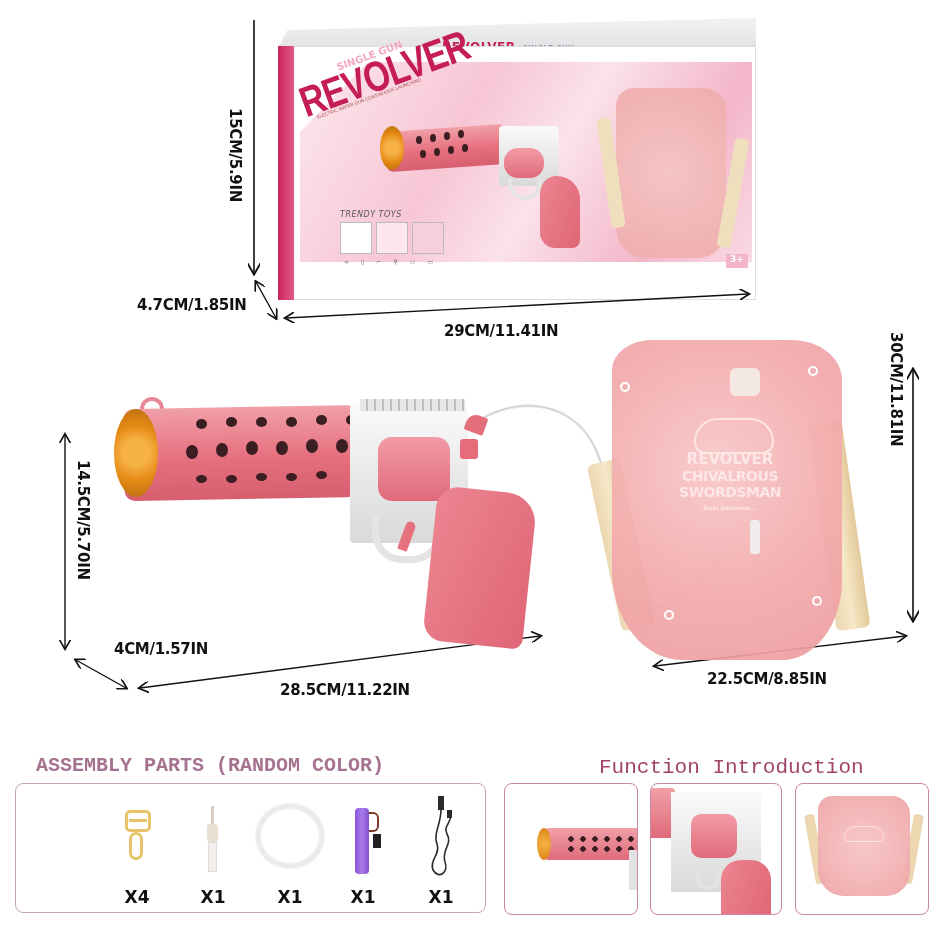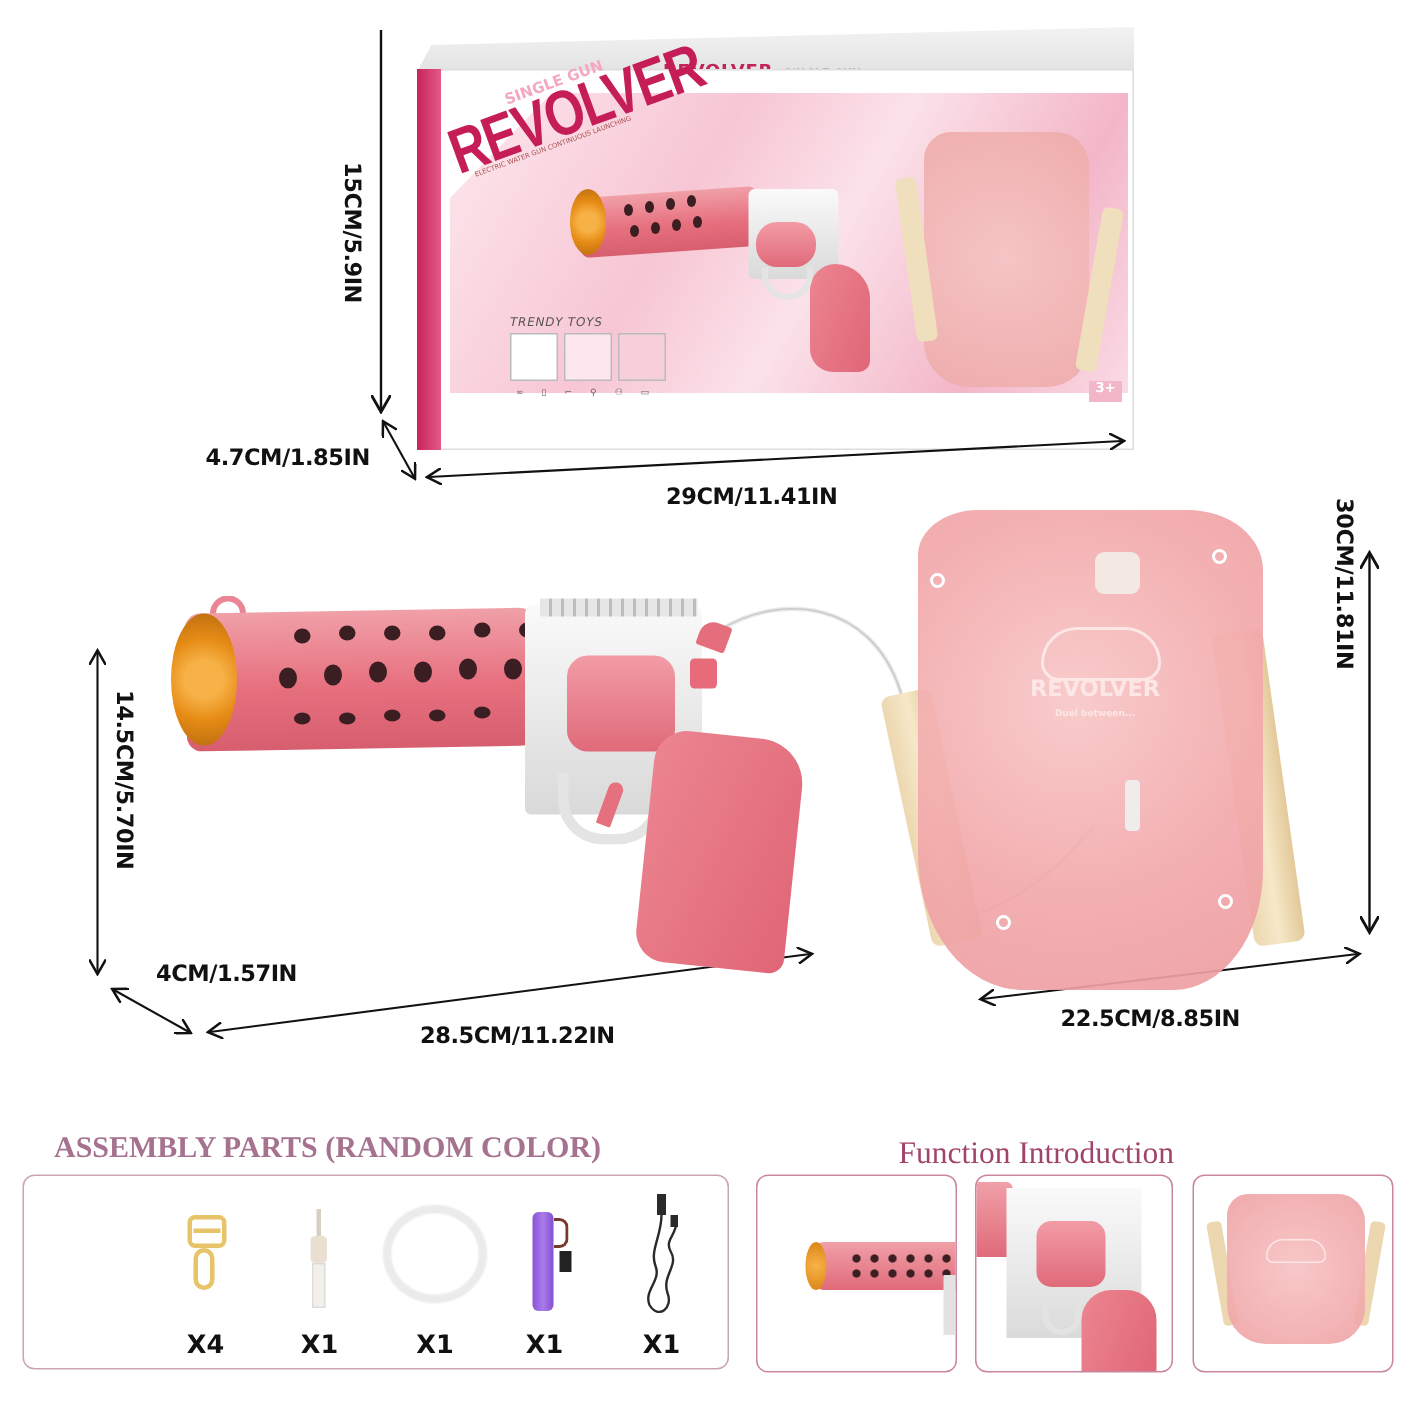--- a/index.html
+++ b/index.html
@@ -55,21 +55,21 @@
   .bag .strap { position: absolute; background: linear-gradient(90deg,#ecd7b0,#f6e8c8,#e3c99a); border-radius: 6px; }
   .bag .ring { position: absolute; width: 10px; height: 10px; border: 2px solid #fff; border-radius: 50%; }
   .bag-txt { position: absolute; left: 28px; top: 110px; width: 180px; text-align: center; color: #fde6e6; font-weight: 700; }
   .bag-txt .l1 { font-size: 15px; display:block; }
   .bag-txt .l2 { font-size: 14px; display:block; letter-spacing: -0.5px; }
   .bag-txt .l3 { font-size: 6px; display:block; margin-top: 4px; }
   .hat { position: absolute; left: 82px; top: 78px; width: 80px; height: 36px; border: 2px solid #fde6e6; border-radius: 40px 40px 20px 20px; }
   svg.ar { position: absolute; overflow: visible; }
 
   
-  .sec-title { position: absolute; font-family: Liberation Serif, serif; font-weight: 700; color: #a5728f; white-space: nowrap; }
+  .sec-title { position: absolute; font-family: Liberation Mono, monospace; font-weight: 700; color: #a5728f; white-space: nowrap; }
   .parts-box { position: absolute; left: 15px; top: 783px; width: 471px; height: 130px; border: 1.5px solid #c9a3b6; border-radius: 8px; }
   .part { position: absolute; top: 0; height: 130px; }
   .part .qty { position: absolute; top: 103px; width: 60px; text-align: center; font-weight: 700; font-size: 17px; color: #111; font-family: "DejaVu Sans", sans-serif; }
   .fi-box { position: absolute; top: 783px; height: 132px; border: 1.5px solid #c9869f; border-radius: 8px; overflow: hidden; background: #fff; }
 </style>
 </head>
 <body>
 
 <div class="box">
   <div class="box-top"></div>
@@ -186,35 +186,36 @@
   <div class="abs" style="left:250px; top:4px; width:105px; height:12px; background:repeating-linear-gradient(90deg,#e6e6e6 0 6px,#bdbdbd 6px 8px);"></div>
   <div class="cyl" style="left:268px; top:42px; width:72px; height:64px;"></div>
   <div class="abs" style="left:350px; top:44px; width:18px; height:20px; background:#e86b7b; border-radius:3px;"></div>
   <div class="abs" style="left:356px; top:20px; width:20px; height:18px; background:#e56e7d; border-radius:10px 2px 2px 2px; transform:rotate(20deg);"></div>
   <div class="tguard" style="left:262px; top:120px; width:70px; height:48px;"></div>
   <div class="trigger" style="left:292px; top:126px; width:10px; height:30px; transform:rotate(20deg);"></div>
   <div class="grip" style="left:320px; top:95px; width:100px; height:155px; transform:rotate(6deg);"></div>
 </div>
 
 <div class="dim rot90" style="left:92px; top:460px;">14.5CM/5.70IN</div>
-<div class="dim" style="left:104px; top:640px;">4CM/1.57IN</div>
+<div class="dim" style="left:114px; top:640px;">4CM/1.57IN</div>
 <div class="dim" style="left:280px; top:681px;">28.5CM/11.22IN</div>
 
 <div class="bag">
   <div class="strap" style="left:-8px; top:120px; width:34px; height:170px; transform:rotate(-12deg);"></div>
   <div class="strap" style="left:210px; top:80px; width:34px; height:210px; transform:rotate(-8deg);"></div>
   <div class="body"></div>
   <div class="cap"></div>
   <div class="ring" style="left:8px; top:42px;"></div>
   <div class="ring" style="left:196px; top:26px;"></div>
   <div class="ring" style="left:52px; top:270px;"></div>
   <div class="ring" style="left:200px; top:256px;"></div>
   <div class="hat"></div>
   <div class="bag-txt">
     <span class="l1">REVOLVER</span>
+    <span class="l2">CHIVALROUS SWORDSMAN</span>
     <span class="l3">Duel between...</span>
   </div>
   <div class="abs" style="left:138px; top:180px; width:10px; height:34px; background:#f1ecec; border-radius:3px;"></div>
 </div>
 
 <div class="dim rot90" style="left:905px; top:332px;">30CM/11.81IN</div>
 <div class="dim" style="left:707px; top:670px;">22.5CM/8.85IN</div>
 
 <div class="sec-title" style="left:36px; top:754px; font-size:20px;">ASSEMBLY PARTS (RANDOM COLOR)</div>
 <div class="parts-box">

